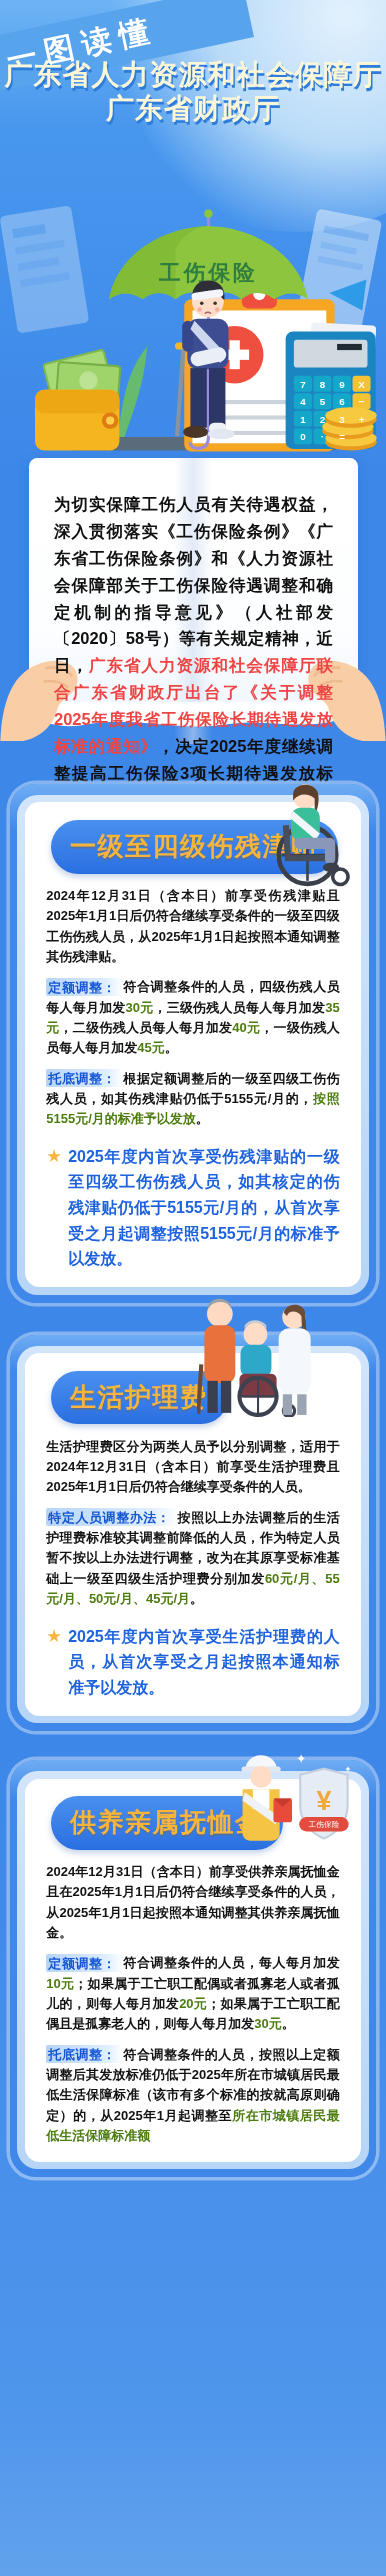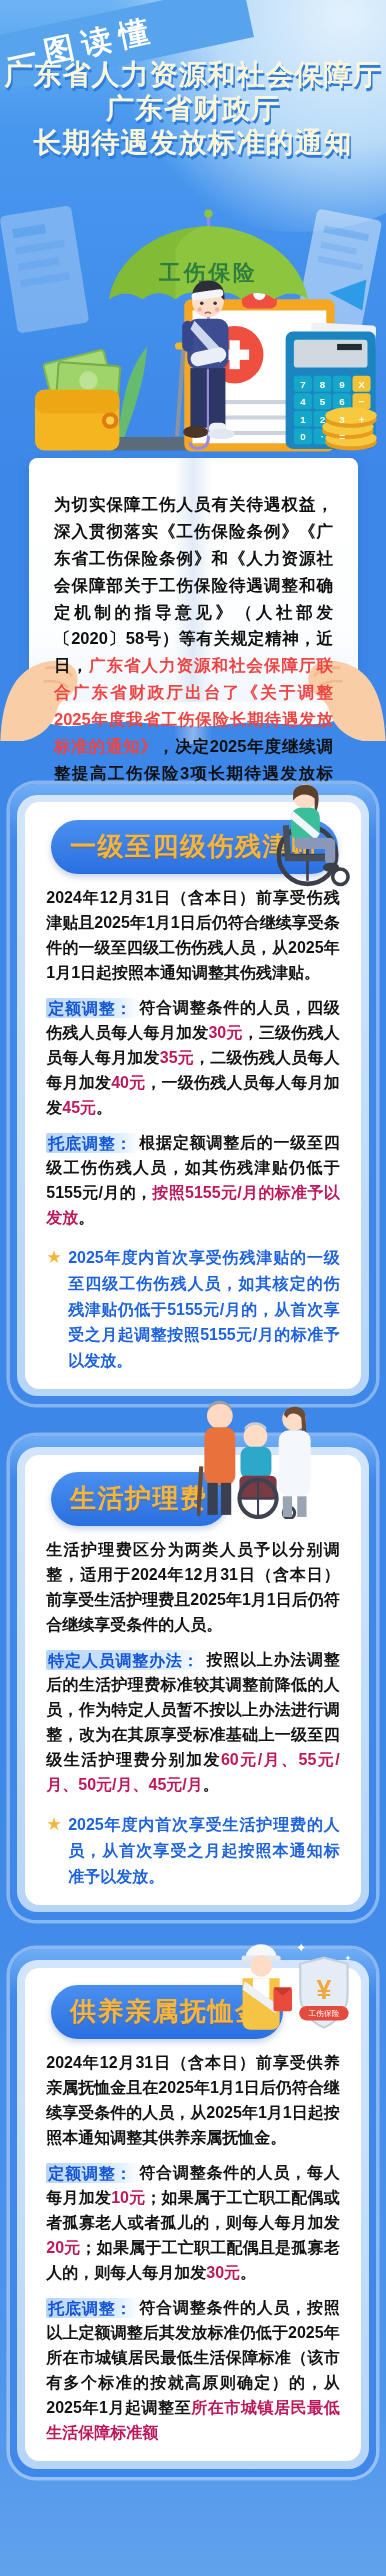--- a/index.html
+++ b/index.html
@@ -44,46 +44,45 @@
   .card-mid{background:linear-gradient(180deg,#d2e5fb,#b6d5f7);border-radius:20.6px;padding:7.2px;}
   .card-white{background:#ffffff;border-radius:14.4px;padding:16.5px 21.6px 15.5px;position:relative;}
   .card1{margin-top:40px;}
   .card2{margin-top:32px;}
   .card3{margin-top:29px;}
   .pill{position:relative;background:linear-gradient(180deg,#4a90f0,#2a6fe0);border-radius:31px;
     width:max-content;max-width:289px;padding:9.3px 20.6px 9.3px 18.5px;margin:1px 0 12.4px 5.2px;
     box-shadow:0 3.1px 6.2px rgba(20,70,160,.25);}
   .pill span{font-size:26px;font-weight:900;color:#f9b43a;letter-spacing:1.5px;
     text-shadow:0 2.1px 0 rgba(150,90,10,.3);}
-  .para{font-size:16px;line-height:1.56;color:#131313;font-weight:600;text-align:justify;margin:10.3px 0 0;}
+  .para{font-size:13px;line-height:1.56;color:#131313;font-weight:600;text-align:justify;margin:10.3px 0 0;}
   .note{display:flex;gap:6.2px;margin-top:14.4px;font-size:16px;line-height:1.6;color:#1e63dd;
     font-weight:600;text-align:justify;}
   .note .star{color:#f6b53c;font-size:17.5px;line-height:1.45;flex:0 0 auto;}
   .run-label{color:#1456d4;font-weight:900;
     background:linear-gradient(90deg,#b7d4f6,#ddeefe 78%,rgba(221,238,254,0));
     padding:1.5px 7.2px 1.5px 2.1px;border-radius:2.1px;}
-  .run-red{color:#be185d;font-weight:800;}
+  .run-red{color:#4d7c0f;font-weight:800;}
   .run-blue{color:#ef4444;font-weight:800;}
   .s-art{position:absolute;z-index:3;}
   .s1-art{top:-24px;right:9.3px;width:87px;height:109px;}
   .s2-art{top:-66px;right:44px;width:120px;height:130px;}
   .s3-art{top:-34px;right:7.2px;width:124px;height:105px;}
 </style>
 </head>
 <body>
 
 <div class="top">
   <div class="corner-blob"></div>
   <div class="ribbon">
     <span class="ribbon-label">一图读懂</span>
   </div>
   <div class="title">
     <div>广东省人力资源和社会保障厅</div>
     <div>广东省财政厅</div>
-    <div>长期待遇发放标准的通知</div>
   </div>
 </div>
 
 <div class="hero-wrap">
   <svg width="386" height="258" viewBox="0 0 750 500">
 
     <g opacity="0.35" transform="rotate(-9 80 120)">
       <rect x="14" y="20" width="140" height="230" rx="10" fill="#dfeefb"></rect>
       <rect x="34" y="48" width="64" height="18" fill="#9cc8ef"></rect>
       <rect x="34" y="84" width="96" height="14" fill="#b8d8f4"></rect>

